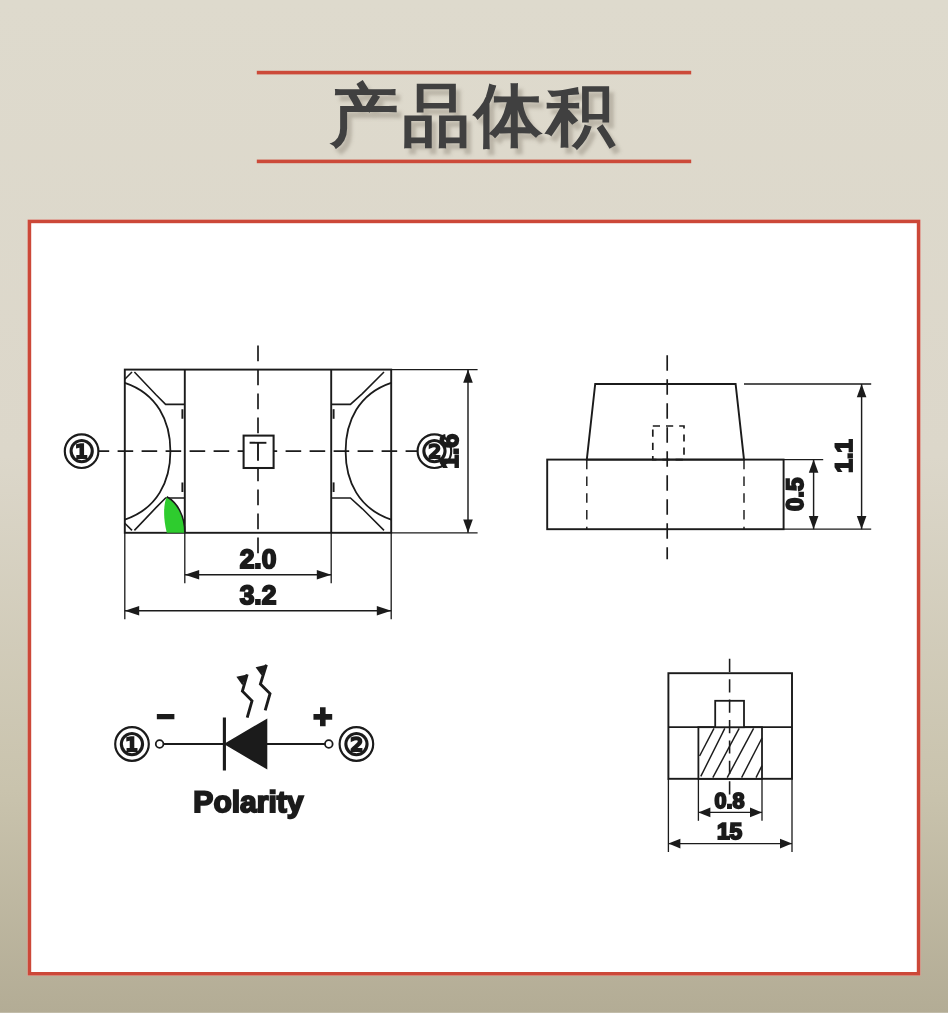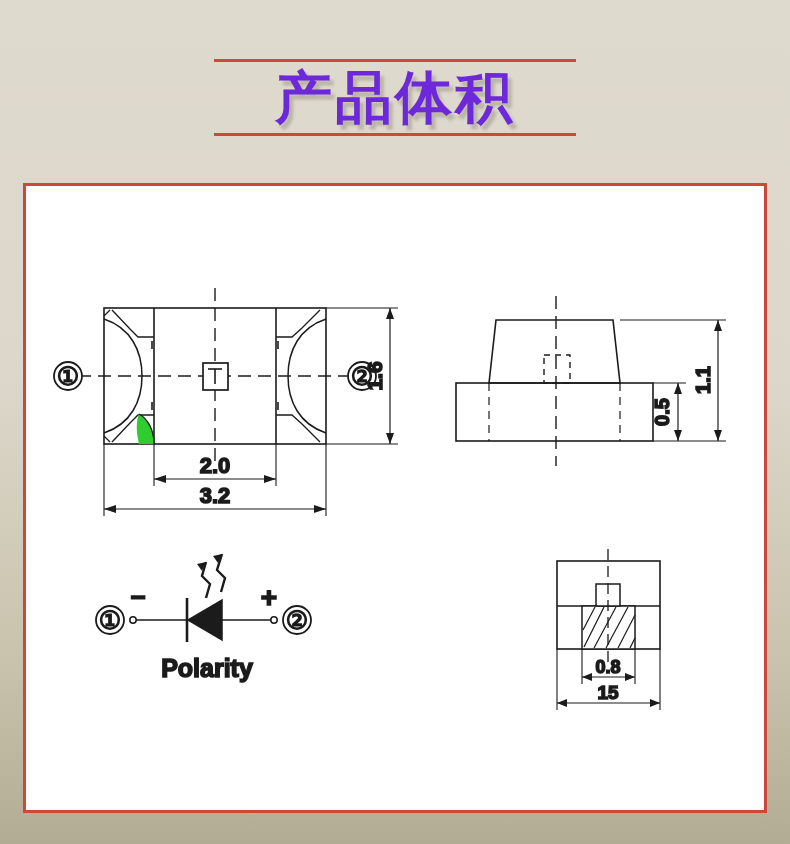--- a/index.html
+++ b/index.html
@@ -41,21 +41,21 @@
   }
   #page-title {
     position: absolute;
     left: 0;
     top: 64px;
     width: 790px;
     text-align: center;
     font-size: 57px;
     font-weight: bold;
     line-height: 66px;
-    color: #6d28d9;
+    color: #404040;
     letter-spacing: 3px;
     text-shadow: 4px 5px 3px rgba(120,112,96,0.35);
     font-family: "DejaVu Sans", "Liberation Sans", sans-serif;
   }
 
   
   #drawing-panel {
     position: absolute;
     left: 23px;
     top: 183px;

